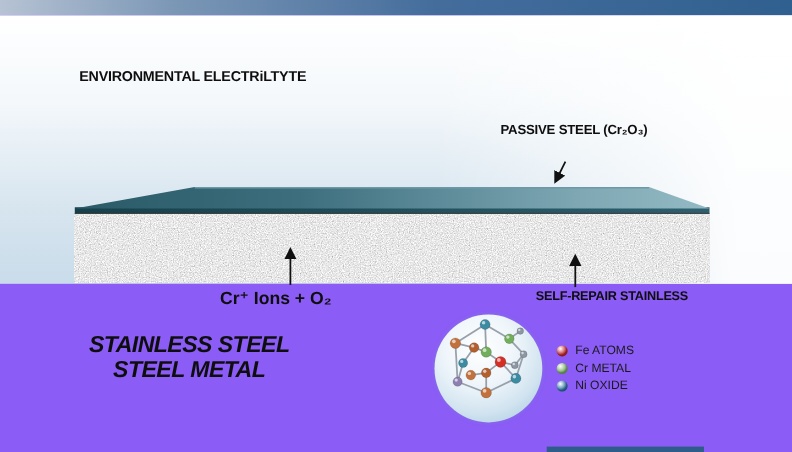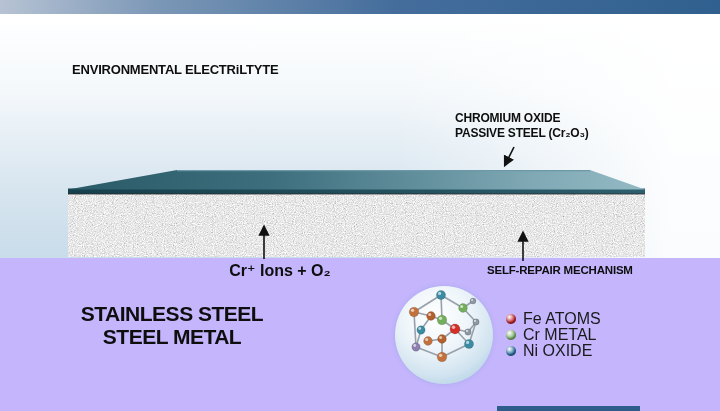--- a/index.html
+++ b/index.html
@@ -1,36 +1,36 @@
 <!DOCTYPE html>
 <html><head>
 <meta charset="utf-8">
 <style>
   html,body{margin:0;padding:0;background:#fff;}
-  .stage{position:relative;width:720px;height:411px;overflow:hidden;background:#c4b5fd;
+  .stage{position:relative;width:720px;height:411px;overflow:hidden;background:#8b5cf6;
          font-family:"Liberation Sans","DejaVu Sans",sans-serif;color:#111;}
   .top-bar{position:absolute;left:0;top:0;width:720px;height:14px;
            background:linear-gradient(90deg,#b7c3d4 0%,#7b97b6 22%,#446d9c 55%,#30608f 100%);}
   .sky{position:absolute;left:0;top:14px;width:720px;height:244px;
        background:
          linear-gradient(90deg,rgba(255,255,255,0) 55%,rgba(255,255,255,.92) 93%),
          linear-gradient(180deg,#ffffff 0%,#f4f8fb 32%,#d7e5ef 72%,#c9dcea 100%);}
   .bottom-bar{position:absolute;left:497px;top:406px;width:143px;height:5px;background:#2e5c8b;}
   .diagram-svg{position:absolute;left:0;top:0;z-index:1;}
   .lbl{position:absolute;z-index:2;font-weight:bold;color:#0e0e0e;white-space:nowrap;}
   .env{left:72px;top:61px;font-size:13px;line-height:18px;letter-spacing:-0.2px;}
   .chromium{left:455px;top:111px;font-size:12px;line-height:15px;letter-spacing:-0.2px;}
-  .cr-ions{left:200px;top:261px;width:160px;text-align:center;font-size:16px;}
-  .bulk{left:72px;top:302px;width:200px;text-align:center;font-size:21px;line-height:23px;letter-spacing:-0.5px;}
+  .cr-ions{left:200px;top:261px;width:160px;font-size:16px;}
+  .bulk{left:72px;top:302px;width:200px;text-align:center;font-size:21px;line-height:23px;letter-spacing:-0.5px;font-style:italic;}
   .self-repair{left:487px;top:264px;font-size:11.5px;letter-spacing:-0.2px;}
   .legend{position:absolute;left:506px;top:311px;z-index:2;}
   .legend-row{display:flex;align-items:center;height:16px;}
   .legend-dot{width:10px;height:10px;border-radius:50%;margin-right:7px;
               box-shadow:inset -1px -1.5px 2px rgba(0,0,0,.35);}
-  .legend-label{font-size:16px;color:#1a1a1a;}
+  .legend-label{font-size:11px;color:#1a1a1a;}
   .cluster{position:absolute;left:395px;top:286px;width:100px;height:100px;z-index:2;}
   .cluster-bg{position:absolute;left:0;top:0;width:98px;height:98px;border-radius:50%;
               background:radial-gradient(circle at 42% 32%,#ffffff 0%,#eef5fa 38%,#d2e4f0 66%,#abcce1 90%,#9cc0d8 100%);
               box-shadow:0 0 4px rgba(120,155,190,.35);}
   .cluster svg{position:absolute;left:0;top:0;}
 </style>
 </head>
 <body>
 
 <div class="stage">
@@ -70,32 +70,31 @@
     <line x1="514" y1="147" x2="505" y2="165" stroke="#111" stroke-width="1.6" marker-end="url(#arrowhead)"></line>
     <line x1="264" y1="259" x2="264" y2="227" stroke="#111" stroke-width="1.6" marker-end="url(#arrowhead)"></line>
     <line x1="523" y1="261" x2="523" y2="233" stroke="#111" stroke-width="1.6" marker-end="url(#arrowhead)"></line>
   </svg>
 
   <div class="lbl env">
     <div>ENVIRONMENTAL ELECTRiLTYTE</div>
   </div>
 
   <div class="lbl chromium">
-    <div>CHROMIUM OXIDE</div>
     <div>PASSIVE STEEL (Cr₂O₃)</div>
   </div>
 
   <div class="lbl cr-ions">Cr⁺ Ions + O₂</div>
 
   <div class="lbl bulk">
     <div>STAINLESS STEEL</div>
     <div>STEEL METAL</div>
   </div>
 
-  <div class="lbl self-repair">SELF-REPAIR MECHANISM</div>
+  <div class="lbl self-repair">SELF-REPAIR STAINLESS</div>
 
   <div class="cluster">
     <div class="cluster-bg"></div>
     <svg id="cluster-svg" width="98" height="98" viewBox="0 0 98 98">
         <line x1="46" y1="9" x2="68" y2="22" stroke="#98a0aa" stroke-width="1.6"></line>
         <line x1="68" y1="22" x2="81" y2="36" stroke="#98a0aa" stroke-width="1.6"></line>
         <line x1="81" y1="36" x2="74" y2="58" stroke="#98a0aa" stroke-width="1.6"></line>
         <line x1="74" y1="58" x2="47" y2="71" stroke="#98a0aa" stroke-width="1.6"></line>
         <line x1="47" y1="71" x2="21" y2="61" stroke="#98a0aa" stroke-width="1.6"></line>
         <line x1="21" y1="61" x2="19" y2="26" stroke="#98a0aa" stroke-width="1.6"></line>

